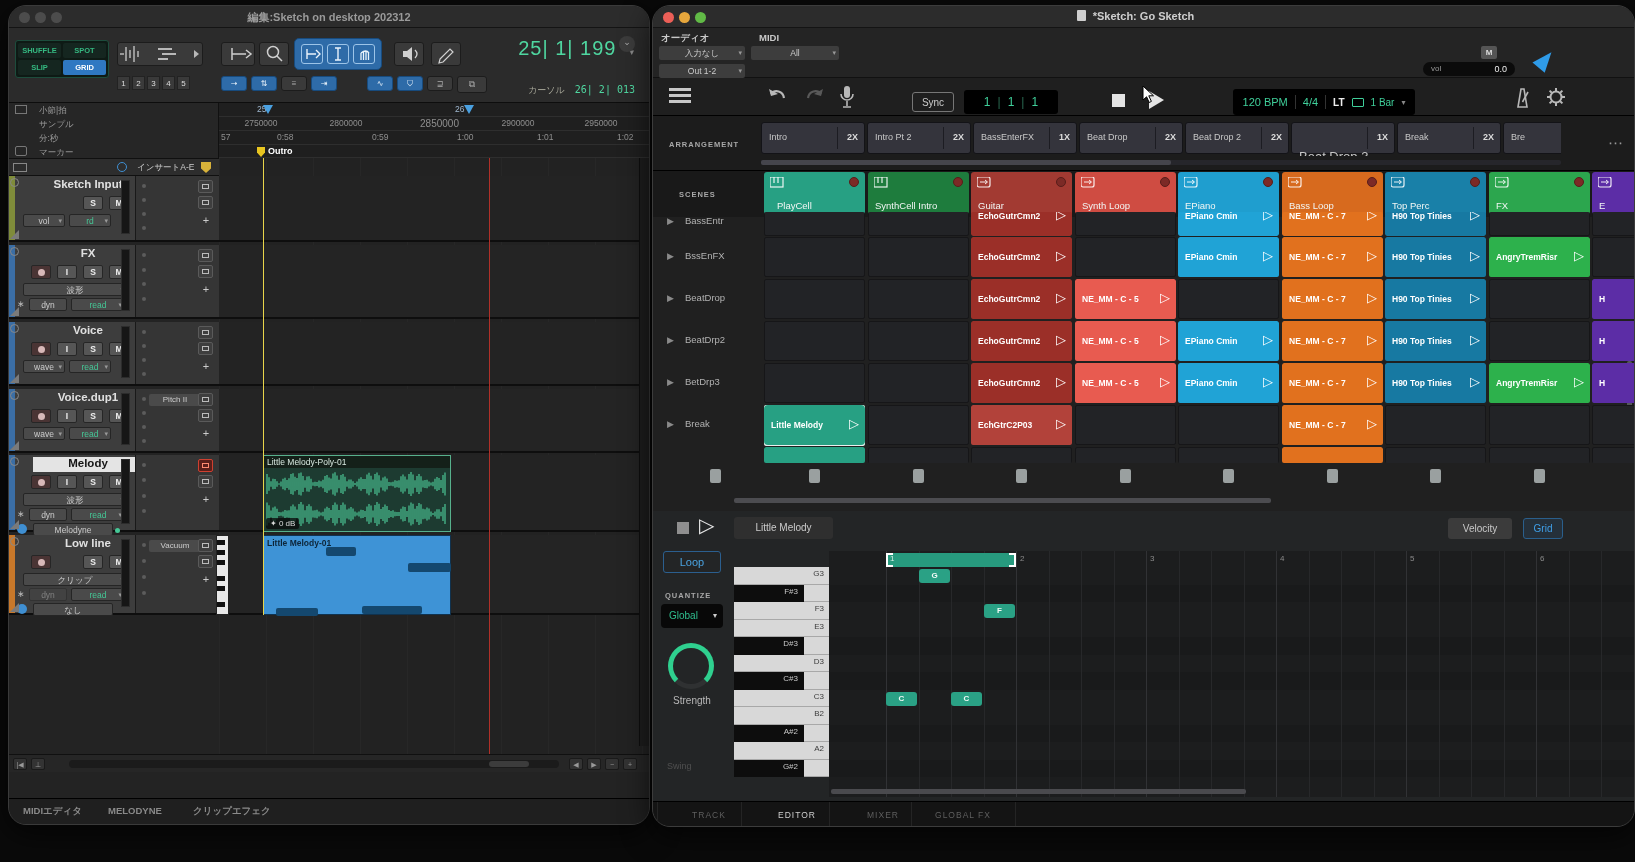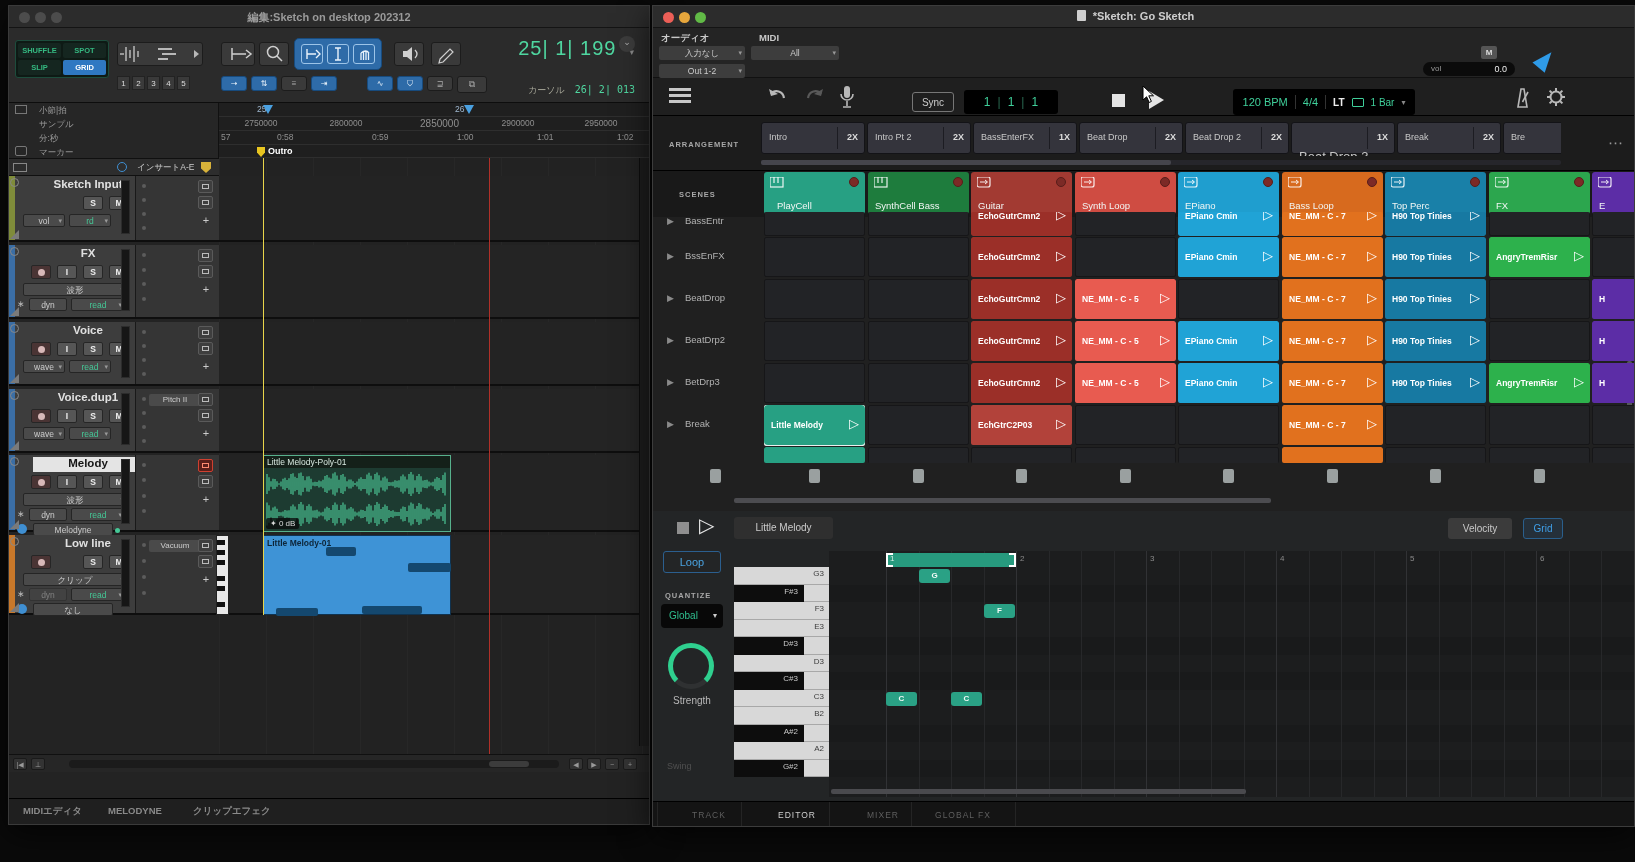--- a/index.html
+++ b/index.html
@@ -1,19 +1,19 @@
 <!DOCTYPE html>
 <html><head>
 <meta charset="utf-8">
 <style>
   html,body{margin:0;padding:0;background:#080808;}
   *{box-sizing:border-box;font-family:"Liberation Sans",sans-serif;}
   #desktop{position:relative;width:1635px;height:862px;background:#0a0a0a;overflow:hidden;}
   .abs{position:absolute;}
-  .win{position:absolute;border-radius:0;overflow:hidden;box-shadow:0 8px 30px rgba(0,0,0,.7);}
+  .win{position:absolute;border-radius:18px;overflow:hidden;box-shadow:0 8px 30px rgba(0,0,0,.7);}
   #lw{left:8px;top:5px;width:642px;height:820px;background:#232323;border:1px solid #3a3a3a;}
   #rw{left:652px;top:5px;width:983px;height:822px;background:#202020;border:1px solid #3c3c3c;}
   .titlebar{position:absolute;left:0;top:0;right:0;height:22px;background:#2c2c2c;border-bottom:1px solid #141414;}
   .dot{position:absolute;top:6px;width:11px;height:11px;border-radius:50%;}
   .wtitle{position:absolute;left:0;right:0;top:4px;text-align:center;font-size:11px;font-weight:bold;color:#9a9a9a;}
   #rw .wtitle{color:#cfcfcf;}
   .mono{font-family:"DejaVu Sans Mono",monospace;}
   .grn{color:#4fd6a0;margin-left:25px;}
   
   #lw .toolbar{position:absolute;left:0;top:22px;right:0;height:75px;background:#2b2b2b;border-bottom:1px solid #0d0d0d;}
@@ -671,21 +671,21 @@
           </svg>
           <div style="position: absolute; right: 6px; top: 5px; width: 10px; height: 10px; border-radius: 50%; background: rgb(124, 42, 38); border: 1px solid rgb(88, 29, 26);"></div>
           <div style="position: absolute; left: 13px; bottom: 5px; font-size: 9.5px; color: rgb(242, 246, 244); white-space: nowrap;">PlayCell</div>
         </div>
         <div class="schdr" style="left: 215px; top: 166px; width: 101px; height: 44px; position: absolute; background: rgb(30, 124, 61);">
           <svg width="14" height="11" style="position: absolute; left: 6px; top: 5px; opacity: 0.9;">
             <rect x="0" y="0" width="13" height="10" fill="none" stroke="#fff" stroke-width="1.2"></rect>
             <path d="M4 0 v6 M8 0 v6" stroke="#fff" stroke-width="1.2"></path>
           </svg>
           <div style="position: absolute; right: 6px; top: 5px; width: 10px; height: 10px; border-radius: 50%; background: rgb(124, 42, 38); border: 1px solid rgb(88, 29, 26);"></div>
-          <div style="position: absolute; left: 7px; bottom: 5px; font-size: 9.5px; color: rgb(242, 246, 244); white-space: nowrap;">SynthCell Bass</div>
+          <div style="position: absolute; left: 7px; bottom: 5px; font-size: 9.5px; color: rgb(242, 246, 244); white-space: nowrap;">SynthCell Intro</div>
         </div>
         <div class="schdr" style="left: 318px; top: 166px; width: 101px; height: 44px; position: absolute; background: rgb(162, 58, 50);">
           <svg width="14" height="11" style="position: absolute; left: 6px; top: 5px; opacity: 0.9;">
             <rect x="0" y="0" width="13" height="10" rx="2" fill="none" stroke="#fff" stroke-width="1.2"></rect>
             <path d="M3 5 h7 M8 3 l2.5 2 -2.5 2" stroke="#fff" stroke-width="1" fill="none"></path>
           </svg>
           <div style="position: absolute; right: 6px; top: 5px; width: 10px; height: 10px; border-radius: 50%; background: rgb(124, 42, 38); border: 1px solid rgb(88, 29, 26);"></div>
           <div style="position: absolute; left: 7px; bottom: 5px; font-size: 9.5px; color: rgb(242, 246, 244); white-space: nowrap;">Guitar</div>
         </div>
         <div class="schdr" style="left: 422px; top: 166px; width: 101px; height: 44px; position: absolute; background: rgb(207, 76, 66);">

